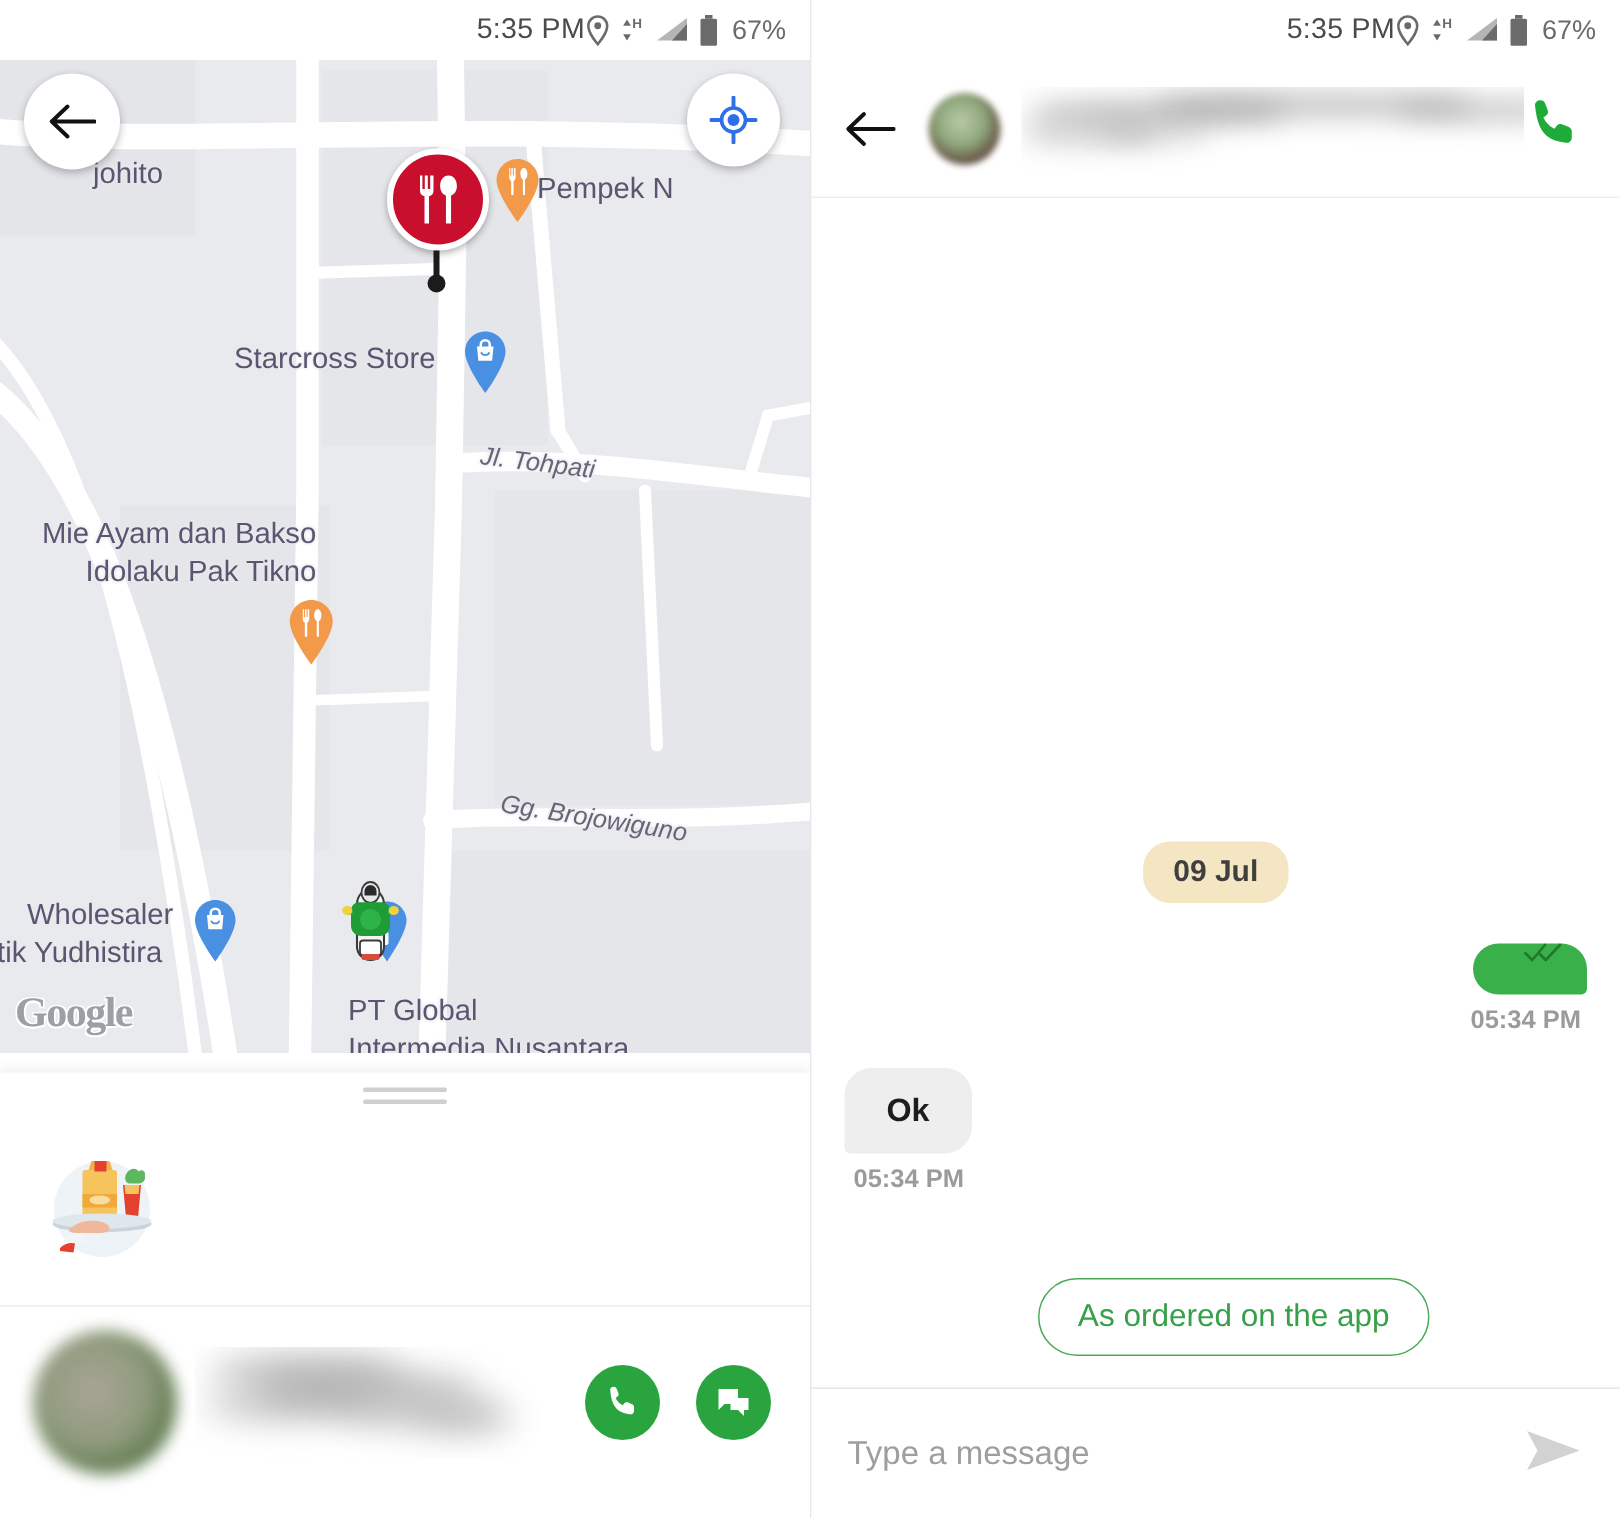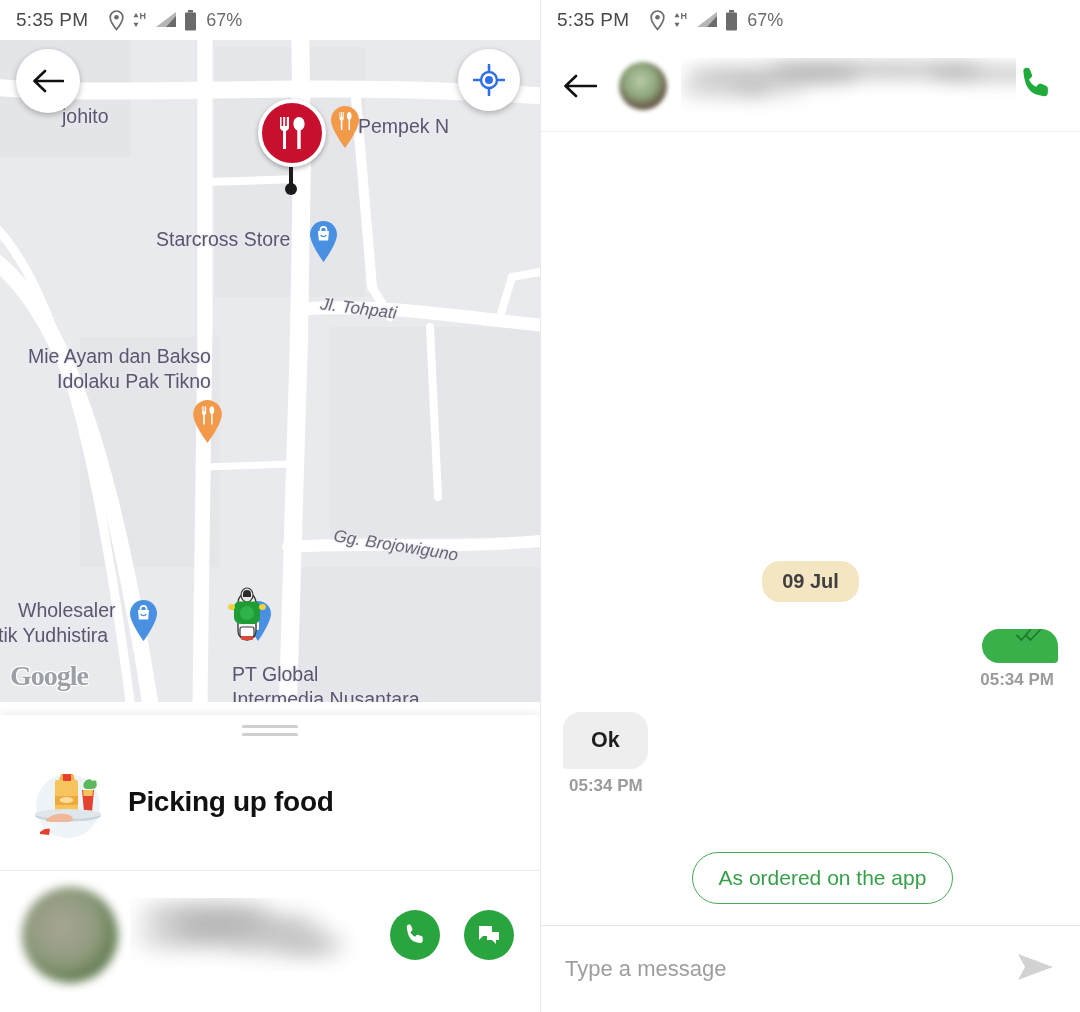--- a/index.html
+++ b/index.html
@@ -8,22 +8,22 @@
     font-family:"Liberation Sans", sans-serif;
     background:#ffffff;
     overflow:hidden;
   }
   .screens { display:flex; width:1080px; height:1012px; }
   .screen { width:540px; height:1012px; position:relative; overflow:hidden; background:#fff; }
   .screen.right { border-left:1px solid #e8e8e8; }
 
   
   .statusbar {
-    height:40px; display:flex; align-items:center; justify-content:flex-start;
-    padding:0 16px; background:#ffffff; position:relative; z-index:30;gap:20px;
+    height:40px; display:flex; align-items:center; justify-content:flex-end;
+    padding:0 16px; background:#ffffff; position:relative; z-index:30;
   }
   .status-time { font-size:19px; color:#4a4a4a; letter-spacing:.2px; }
   .status-right { display:flex; align-items:center; gap:7px; }
   .status-right svg { display:block; }
   .status-batt { font-size:18px; color:#6b6b6b; margin-left:2px; }
 
   
   .map {
     position:absolute; top:27px; left:0; width:540px; height:675px;
     background:#e9eaed; overflow:hidden;
@@ -332,21 +332,20 @@
             <path d="M57 30h10l-.6 6H57.6z" fill="#f6c35c"></path>
             <path d="M58.5 22c2-3 6-4 8-1 2-2 5 0 4 3 1 2-1 5-4 5h-6c-3 0-4-4-2-7z" fill="#5cb85c"></path>
             <ellipse cx="42" cy="56" rx="33" ry="5.5" fill="#c9d4dc"></ellipse>
             <ellipse cx="42" cy="54" rx="33" ry="5" fill="#dfe7ec"></ellipse>
             <path d="M20 60c4-5 12-7 19-6 4 .6 8 2 8 5 0 2-3 3-7 3H26c-4 0-7-1-6-2z" fill="#f0b89a"></path>
             <path d="M16 68c2-4 7-6 12-6l3 6z" fill="#f3f5f7"></path>
             <path d="M14 72c3-3 7-4 10-3l-1 6-9-1z" fill="#e4412f"></path>
           </svg>
         </div>
         <div class="status-text">
-          <h2>Picking up food</h2>
         </div>
       </div>
 
       <div class="sheet-div"></div>
 
       <div class="driver-row">
         <div class="avatar-big"></div>
         <div class="name-blur">
           <div class="smudge" style="left:10px;top:4px;width:130px;height:26px;opacity:.55;"></div>
           <div class="smudge" style="left:40px;top:16px;width:150px;height:24px;opacity:.6;"></div>

